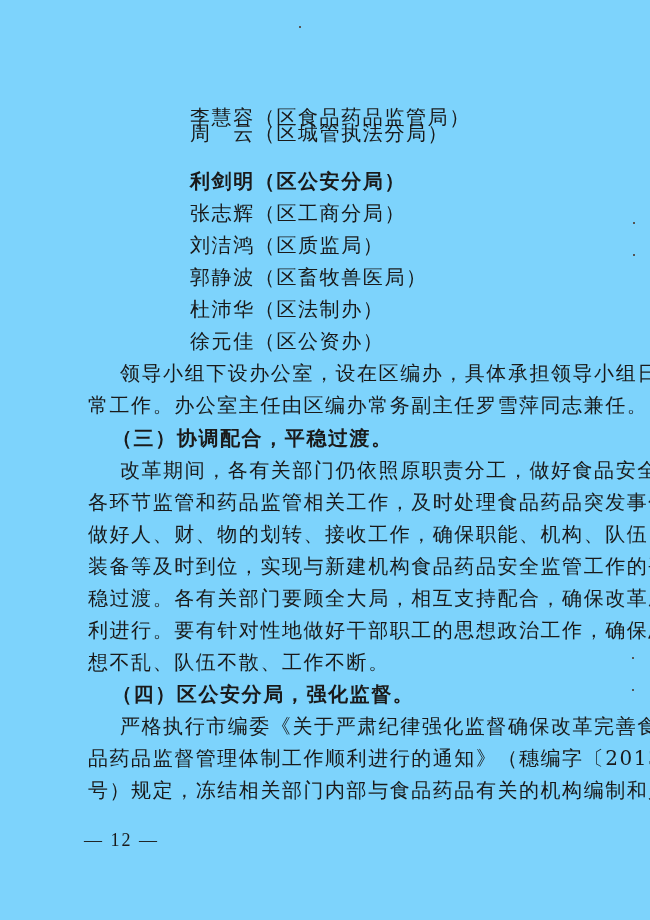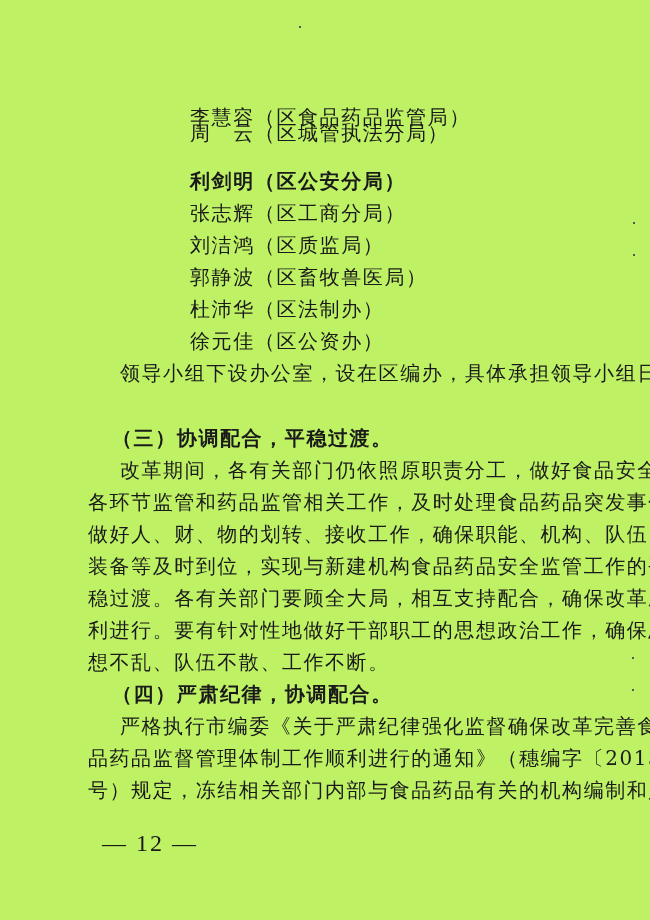--- a/index.html
+++ b/index.html
@@ -12,21 +12,21 @@
       height: 920px;
       position: relative;
       overflow: hidden;
       font-family: "DejaVu Serif", "Liberation Serif", serif;
       color: #1a1a1a;
     }
     .page {
       position: absolute;
       left: 0; top: 0;
       width: 650px; height: 920px;
-      background: #bef264;
+      background: #7dd3fc;
     }
     .line {
       position: absolute;
       white-space: nowrap;
       font-size: 20px;
       letter-spacing: 1.6px;
       line-height: 26px;
     }
     .list-line {
       left: 190px;
@@ -38,23 +38,23 @@
     .indent {
       left: 120px;
     }
     .heading {
       left: 112px;
       font-weight: bold;
       font-family: "DejaVu Sans", "Liberation Sans", sans-serif;
     }
     .page-number {
       position: absolute;
-      left: 102px;
+      left: 84px;
       top: 830px;
-      font-size: 24px;
+      font-size: 18px;
       letter-spacing: 2px;
       font-family: "Liberation Serif", "DejaVu Serif", serif;
     }
     .speck {
       position: absolute;
       width: 2px;
       height: 2px;
       background: #555;
     }
   </style>
@@ -66,31 +66,32 @@
   <div class="line list-line" style="top:104px;">李慧容（区食品药品监管局）</div>
   <div class="line list-line" style="top:120px;">周　云（区城管执法分局）</div>
   <div class="line list-line" style="top:168px;font-weight:bold;">利剑明（区公安分局）</div>
   <div class="line list-line" style="top:200px;">张志辉（区工商分局）</div>
   <div class="line list-line" style="top:232px;">刘洁鸿（区质监局）</div>
   <div class="line list-line" style="top:264px;">郭静波（区畜牧兽医局）</div>
   <div class="line list-line" style="top:328px;">徐元佳（区公资办）</div>
   <div class="line list-line" style="top:296px;">杜沛华（区法制办）</div>
 
   <div class="line body-line indent" style="top:360px;">领导小组下设办公室，设在区编办，具体承担领导小组日</div>
+  <div class="line body-line" style="top:392px;">常工作。办公室主任由区编办常务副主任罗雪萍同志兼任。</div>
 
   <div class="line heading" style="top:425px;">（三）协调配合，平稳过渡。</div>
   <div class="line body-line indent" style="top:457px;">改革期间，各有关部门仍依照原职责分工，做好食品安全</div>
   <div class="line body-line" style="top:489px;">各环节监管和药品监管相关工作，及时处理食品药品突发事件，</div>
   <div class="line body-line" style="top:521px;">做好人、财、物的划转、接收工作，确保职能、机构、队伍、</div>
   <div class="line body-line" style="top:553px;">装备等及时到位，实现与新建机构食品药品安全监管工作的平</div>
   <div class="line body-line" style="top:585px;">稳过渡。各有关部门要顾全大局，相互支持配合，确保改革顺</div>
   <div class="line body-line" style="top:617px;">利进行。要有针对性地做好干部职工的思想政治工作，确保思</div>
   <div class="line body-line" style="top:649px;text-align:right;">想不乱、队伍不散、工作不断。</div>
 
-  <div class="line heading" style="top:681px;">（四）严肃纪律，协调配合。</div>
+  <div class="line heading" style="top:681px;">（四）区公安分局，强化监督。</div>
   <div class="line body-line indent" style="top:713px;">严格执行市编委《关于严肃纪律强化监督确保改革完善食</div>
   <div class="line body-line" style="top:745px;">品药品监督管理体制工作顺利进行的通知》（穗编字〔2013〕158</div>
   <div class="line body-line" style="top:777px;">号）规定，冻结相关部门内部与食品药品有关的机构编制和人、</div>
 
   <div class="page-number">— 12 —</div>
 
   <div class="speck" style="left:299px; top:26px;"></div>
   <div class="speck" style="left:633px; top:222px;"></div>
   <div class="speck" style="left:633px; top:254px;"></div>
   <div class="speck" style="left:632px; top:657px;"></div>

